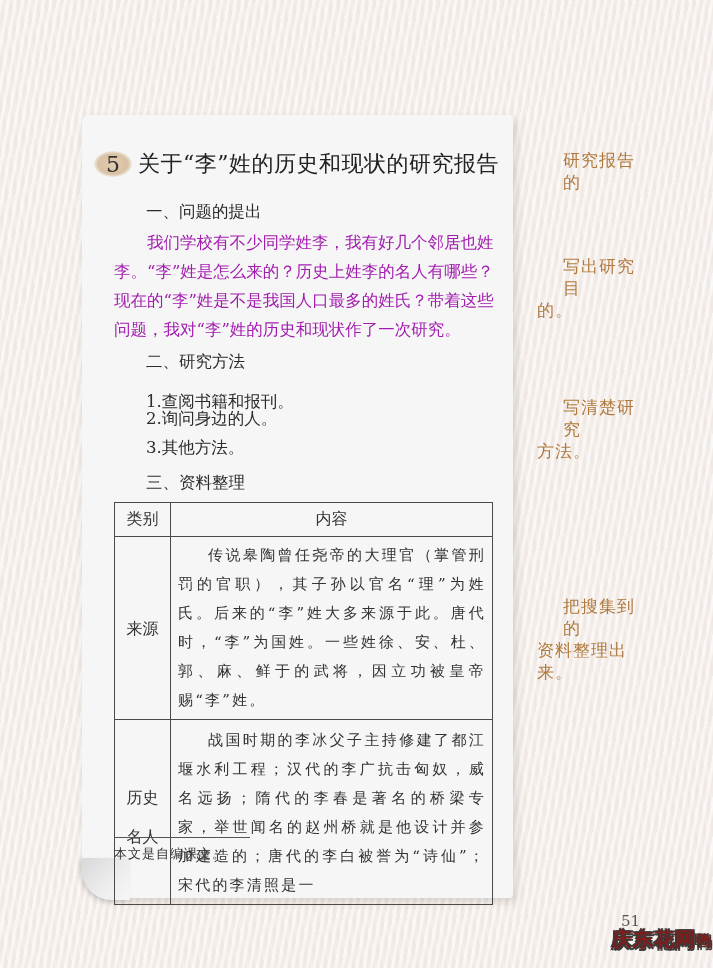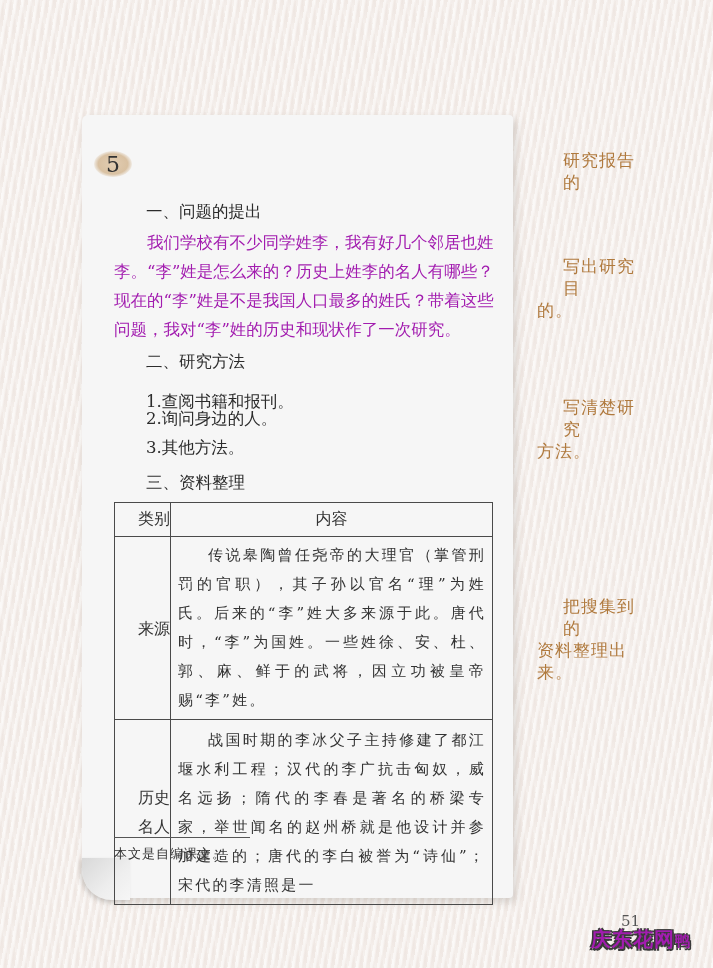--- a/index.html
+++ b/index.html
@@ -53,60 +53,61 @@
   .para { text-indent: 2em; margin: 0; }
 
   table.data-table {
     position: absolute; left: 114px; top: 502px; width: 379px;
     border-collapse: collapse; font-size: 15px; color: #333;
   }
   table.data-table th, table.data-table td {
     border: 1.5px solid #4a4a4a; padding: 0;
   }
   table.data-table th { height: 33px; font-weight: normal; font-size: 16px; }
-  .col-cat { width: 55px; text-align: right; }
+  .col-cat { width: 55px; text-align: center; }
   .cell-content {
     padding: 4px 6px 4px 7px; line-height: 29px; letter-spacing: 2.2px;
     text-indent: 2em; text-align: justify;
   }
-  .cat-label { line-height: 29px; font-size: 16px; }
+  .cat-label { line-height: 29px; font-size: 16px; margin-top: 10px; }
 
   .footnote-rule {
     position: absolute; left: 114px; top: 837px; width: 136px; height: 0;
     border-top: 1px solid #555;
   }
   .footnote {
     position: absolute; left: 114px; top: 845px; font-size: 13px; color: #333; letter-spacing: 1px;
   }
   .margin-note {
     position: absolute; left: 537px; width: 112px; font-size: 17px; line-height: 22px;
     color: #b07a3e; letter-spacing: 1px;
   }
   .margin-note .first { padding-left: 26px; }
   .page-number {
     position: absolute; left: 621px; top: 912px; font-size: 15px; color: #555;
   }
   .watermark {
-    position: absolute; left: 591px; top: 926px; font-size: 20px; font-weight: bold;
-    color: #a21caf; letter-spacing: 1px;
+    position: absolute; left: 612px; top: 926px; font-size: 20px; font-weight: bold;
+    color: #7f1d1d; letter-spacing: 1px;
     text-shadow: -1.5px -1.5px 0 #3a3a3a, 1.5px -1.5px 0 #3a3a3a, -1.5px 1.5px 0 #3a3a3a, 1.5px 1.5px 0 #3a3a3a;
     font-family: "DejaVu Sans", sans-serif;
   }
   .watermark .small { font-size: 15px; }
 </style>
 </head>
 <body>
 
 <div class="card"></div>
 <div class="card-curl"></div>
 
 <div class="title-row">
   <div class="lesson-badge">
     <span class="lesson-num">5</span>
   </div>
+  <span class="title-text">关于“李”姓的历史和现状的研究报告</span>
 </div>
 
 <div class="section-heading" style="top:201px;">一、问题的提出</div>
 
 <div class="body-text" style="top:228px;">
   <p class="para">我们学校有不少同学姓李，我有好几个邻居也姓李。“李”姓是怎么来的？历史上姓李的名人有哪些？现在的“李”姓是不是我国人口最多的姓氏？带着这些问题，我对“李”姓的历史和现状作了一次研究。</p>
 </div>
 
 <div class="section-heading" style="top:351px;">二、研究方法</div>
 <div class="list-item" style="top:391px;">1.查阅书籍和报刊。</div>

